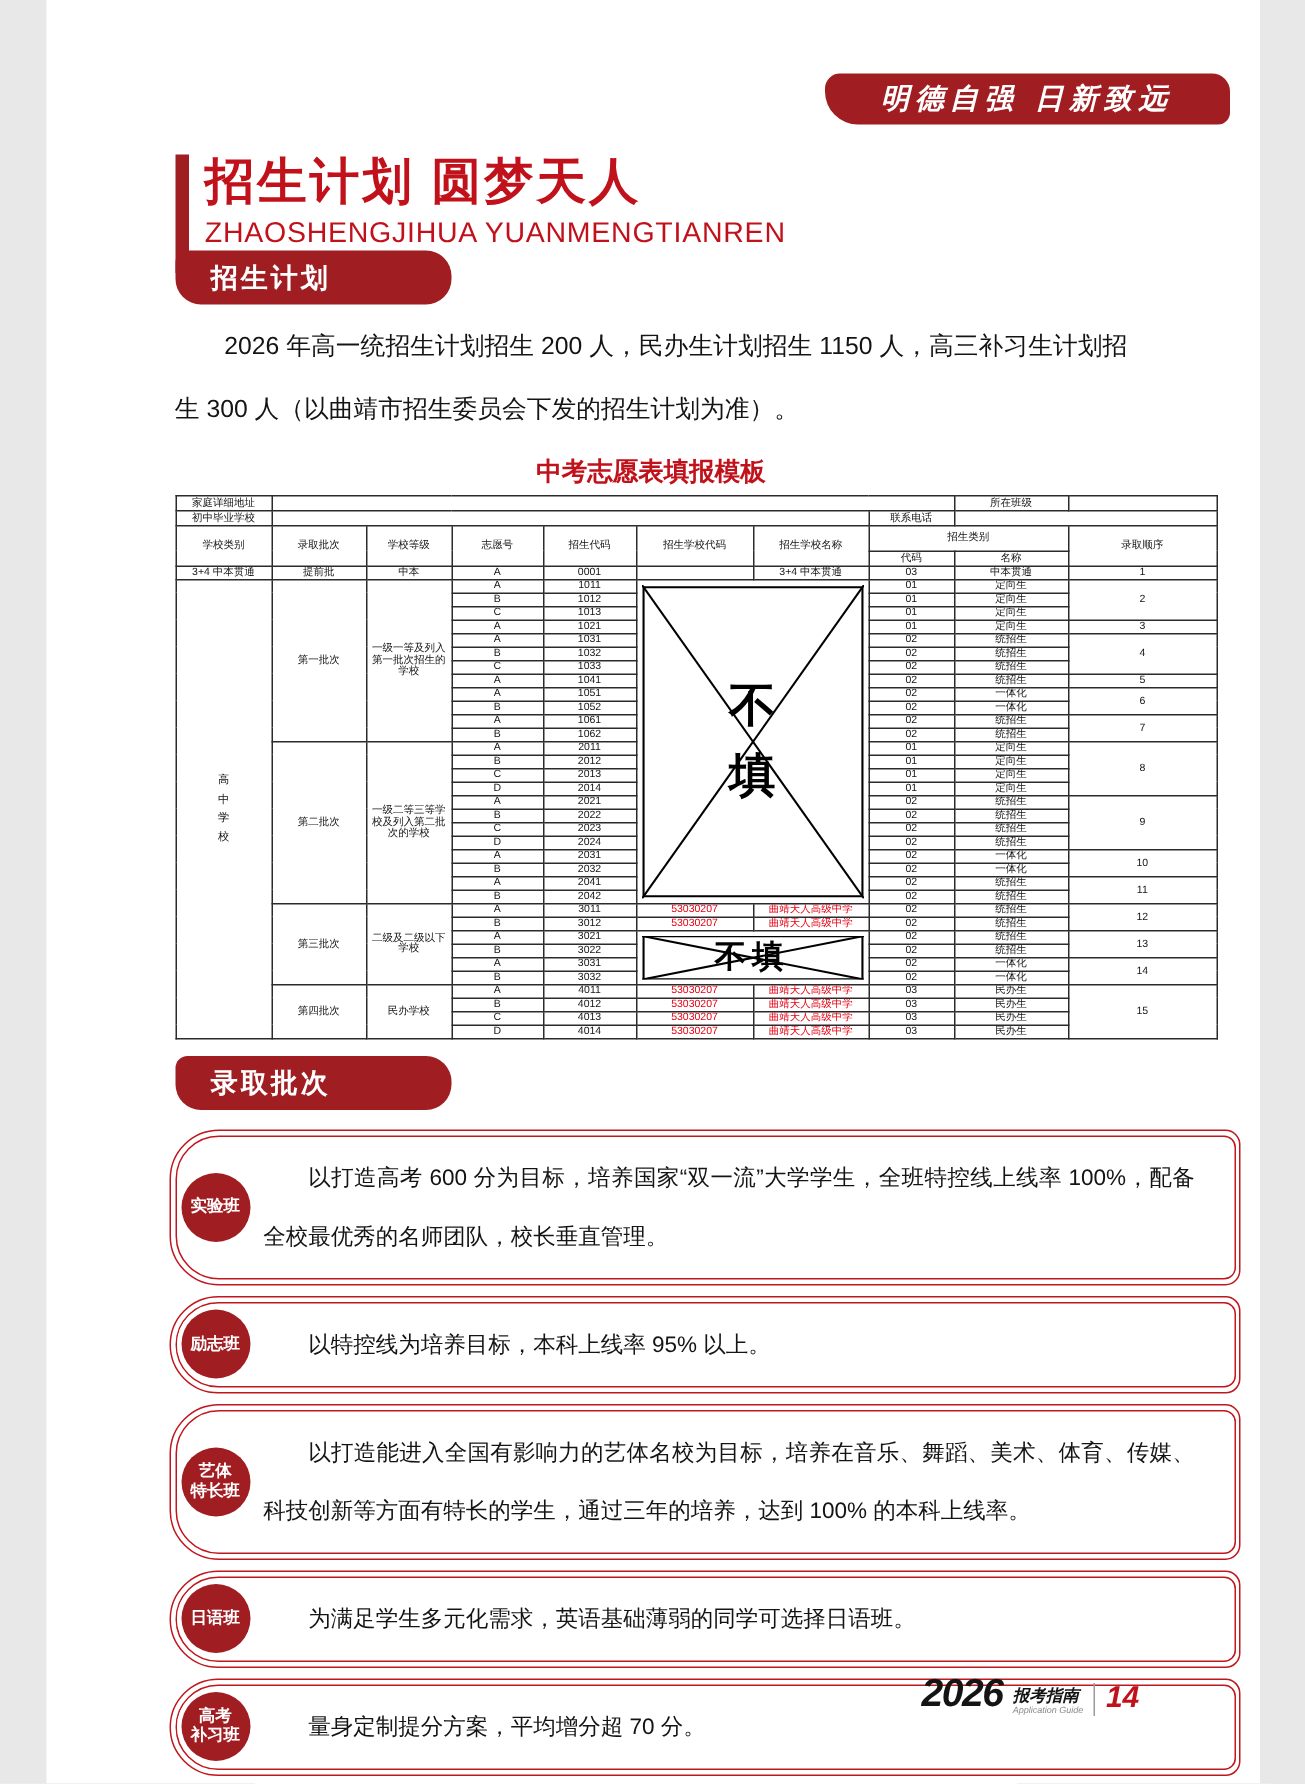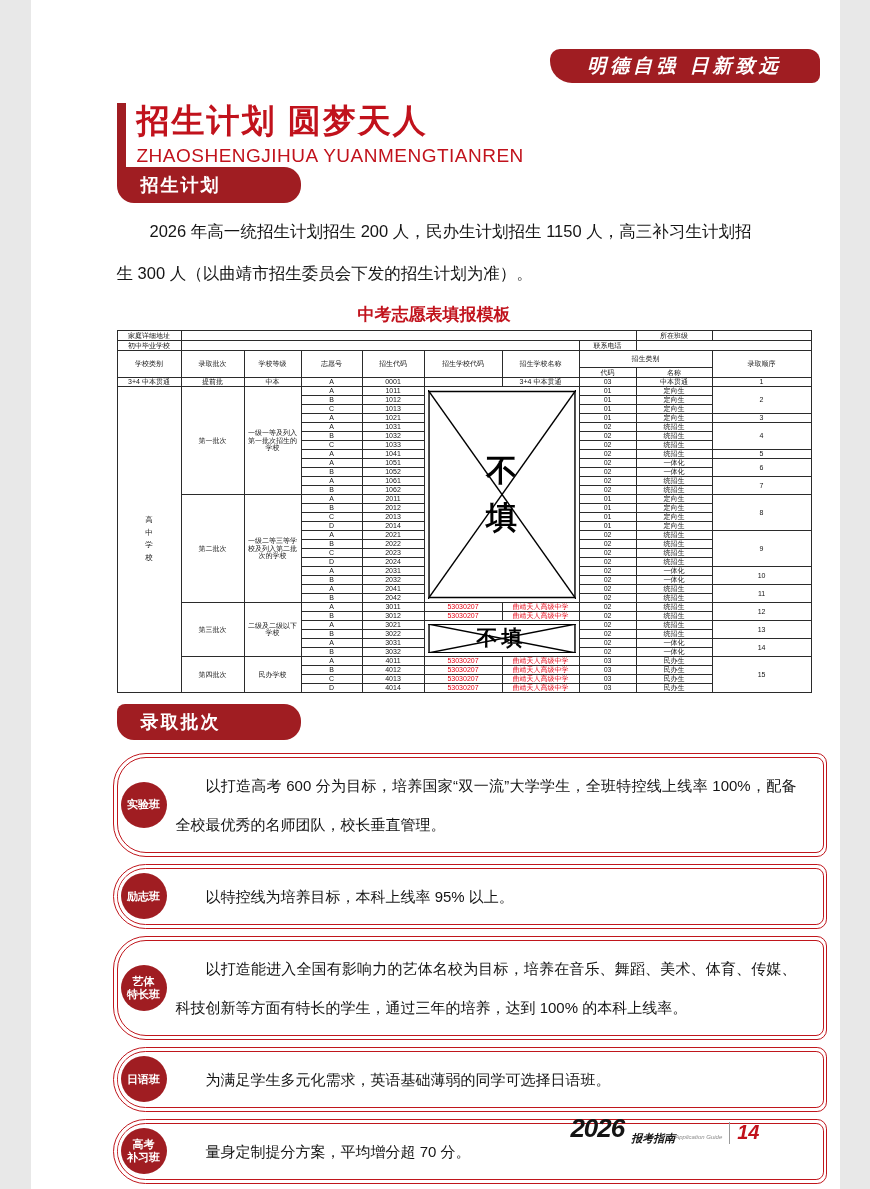--- a/index.html
+++ b/index.html
@@ -67,21 +67,21 @@
     border:1.5px solid var(--bd);border-radius:33px 10px 10px 33px;pointer-events:none;}
   .class-badge{position:absolute;left:3px;top:50%;transform:translateY(-50%);width:46px;height:46px;
     border-radius:50%;background:var(--dk);color:#fff;display:flex;align-items:center;justify-content:center;
     font-size:11px;font-weight:bold;line-height:1.2;white-space:pre-line;text-align:center;
     box-shadow:0 0 0 3px #fff;z-index:1;}
   .class-text{font-size:15px;line-height:39px;text-indent:2em;text-align:justify;}
 
   
   .footer{position:absolute;right:80px;bottom:45px;display:flex;align-items:flex-end;gap:7px;font-style:italic;}
   .f-year{font-size:26px;font-weight:bold;letter-spacing:-1px;}
-  .f-stack{display:flex;flex-direction:row;line-height:1;}
+  .f-stack{display:flex;flex-direction:column;line-height:1;}
   .f-guide{font-size:11px;font-weight:bold;}
   .f-guide-en{font-size:6px;color:#8a8a8a;margin-top:1px;}
   .f-div{width:1px;height:22px;background:#9a9a9a;}
   .f-page{font-size:20px;font-weight:bold;color:var(--rd);}
 </style>
 </head>
 <body>
 
 <div class="page">
 

